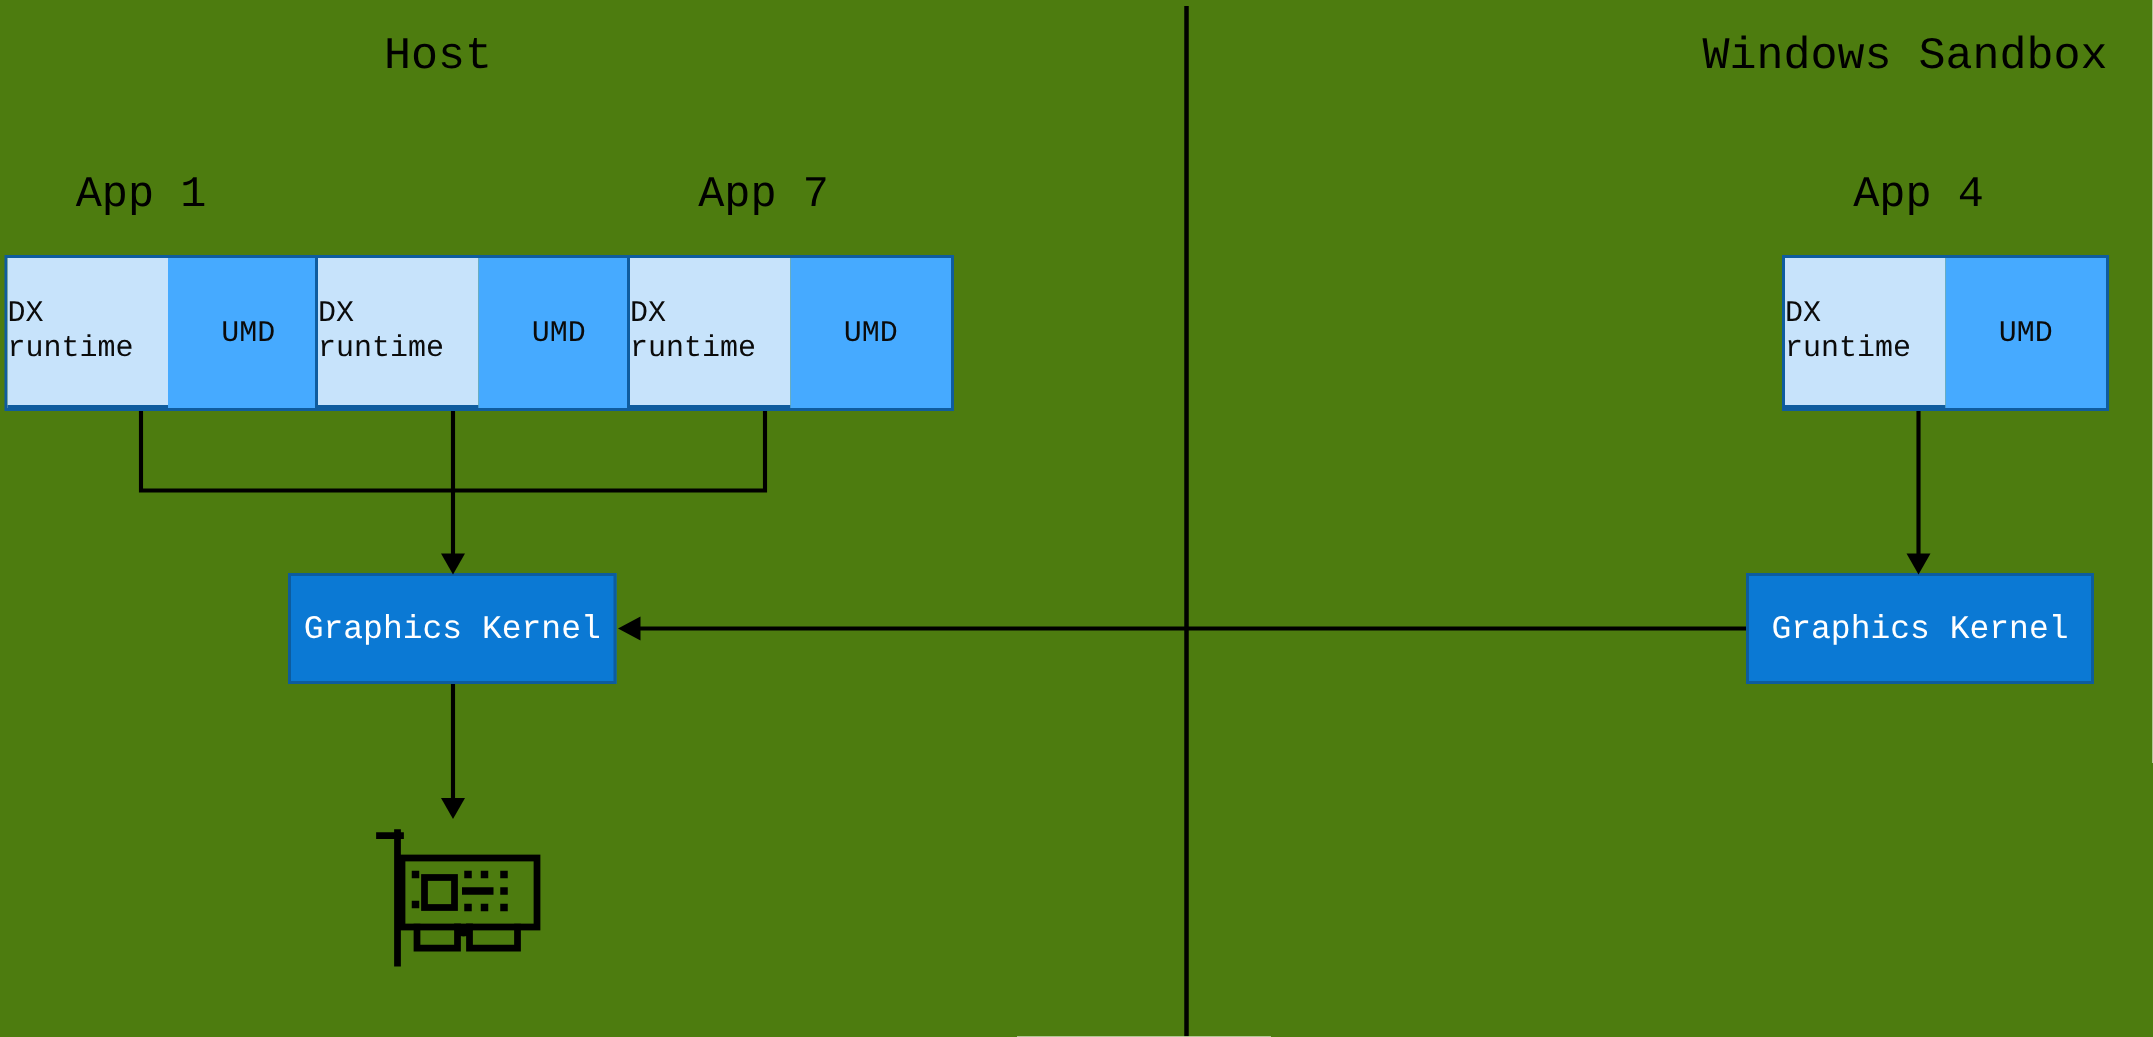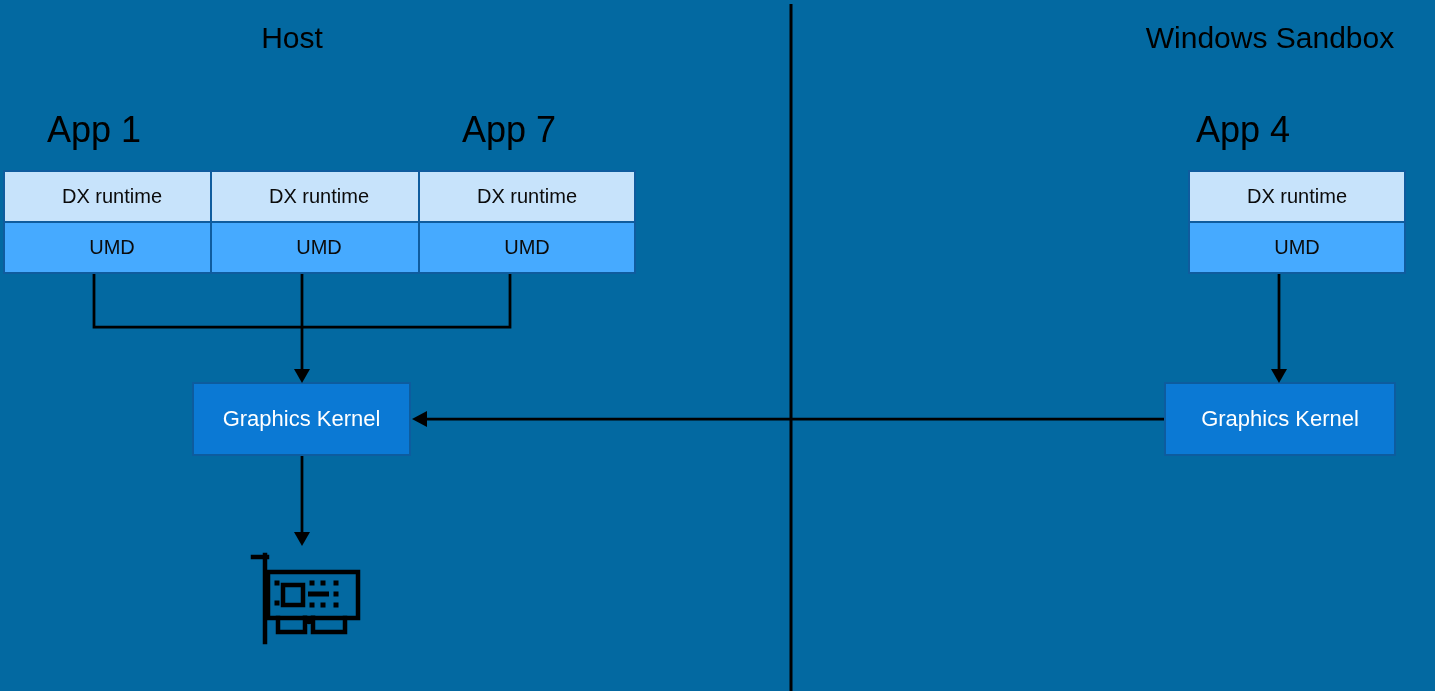--- a/index.html
+++ b/index.html
@@ -1,31 +1,31 @@
 <!DOCTYPE html>
 <html style="--runtime-fill: #c7e3fb; --umd-fill: #46aaff; --box-border: #0f5c9e; --kernel-fill: #0b79d4; --kernel-border: #0d5c9e; --line: #000000;"><head>
 <meta charset="utf-8">
 <style>
   html,body { margin:0; padding:0; background:#ffffff; }
   .canvas {
-    position:relative; width:1435px; height:691px; background:#0369a1;
-    font-family:Liberation Sans, sans-serif; overflow:hidden; color:#000;
+    position:relative; width:1435px; height:691px; background:#4d7c0f;
+    font-family:Liberation Mono, monospace; overflow:hidden; color:#000;
   }
   .title {
     position:absolute; font-size:30px; line-height:40px; text-align:center;
     color:#000; white-space:nowrap;
   }
   .app-label {
-    position:absolute; width:180px; font-size:36px; line-height:40px;
+    position:absolute; width:180px; font-size:29px; line-height:40px;
     text-align:center; color:#000; white-space:nowrap;
   }
   .app-box {
     position:absolute; width:218px; height:104px; box-sizing:border-box;
     border:2.5px solid var(--box-border,#0f5c9e);
-    display:flex; flex-direction:column;
+    display:flex; flex-direction:row;
   }
   .layer {
     flex:1; display:flex; align-items:center; justify-content:center;
     font-size:20px; color:#0b0b0b;
   }
   .layer.runtime {
     background:var(--runtime-fill,#c7e3fb);
     border-bottom:2.5px solid var(--box-border,#0f5c9e);
   }
   .layer.umd { background:var(--umd-fill,#46aaff); }
@@ -44,21 +44,21 @@
 </head>
 <body>
 
 <div class="canvas">
 
   <div class="title" style="left:192px; top:18px; width:200px">Host</div>
   <div class="title" style="left:1095px; top:18px; width:350px">Windows Sandbox</div>
 
   <div class="app-label" style="left:4px;   top:110px">App 1</div>
   <div class="app-label" style="left:419px; top:110px">App 7</div>
-  <div class="app-label" style="left:1153px;top:110px">App 4</div>
+  <div class="app-label" style="left:1189px;top:110px">App 4</div>
 
   <div class="app-box" style="left:3px; top:170px">
     <div class="layer runtime">DX runtime</div>
     <div class="layer umd">UMD</div>
   </div>
   <div class="app-box" style="left:210px; top:170px">
     <div class="layer runtime">DX runtime</div>
     <div class="layer umd">UMD</div>
   </div>
   <div class="app-box" style="left:418px; top:170px">

